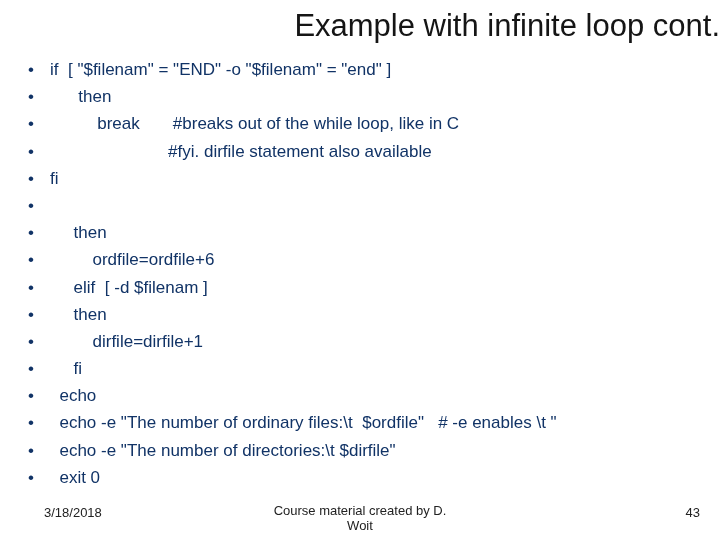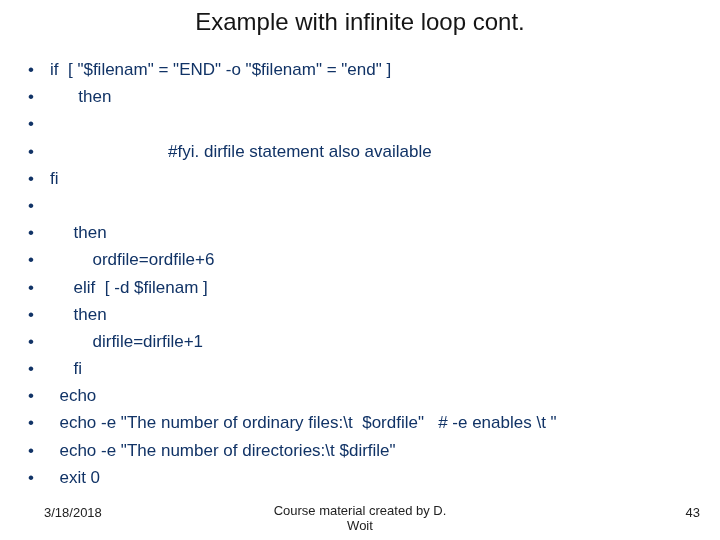--- a/index.html
+++ b/index.html
@@ -16,22 +16,22 @@
     width: 720px;
     height: 540px;
     position: relative;
     box-sizing: border-box;
   }
   .title {
     position: absolute;
     top: 8px;
     left: 0;
     width: 720px;
-    text-align: center;
-    font-size: 24px;
+    text-align: right;
+    font-size: 31px;
     color: #151515;
   }
   .body {
     position: absolute;
     top: 56px;
     left: 28px;
     width: 670px;
     color: #113366;
     font-size: 17px;
     line-height: 1.6;
@@ -84,20 +84,21 @@
       <div class="line">
         <span class="bullet">•</span>
         <span class="content">if  [ "$filenam" = "END" -o "$filenam" = "end" ]</span>
       </div>
       <div class="line">
         <span class="bullet">•</span>
         <span class="content">      then</span>
       </div>
       <div class="line">
         <span class="bullet">•</span>
+        <span class="content">          break       #breaks out of the while loop, like in C</span>
       </div>
       <div class="line">
         <span class="bullet">•</span>
         <span class="content">                         #fyi. dirfile statement also available</span>
       </div>
       <div class="line">
         <span class="bullet">•</span>
         <span class="content">fi</span>
       </div>
       <div class="line">

